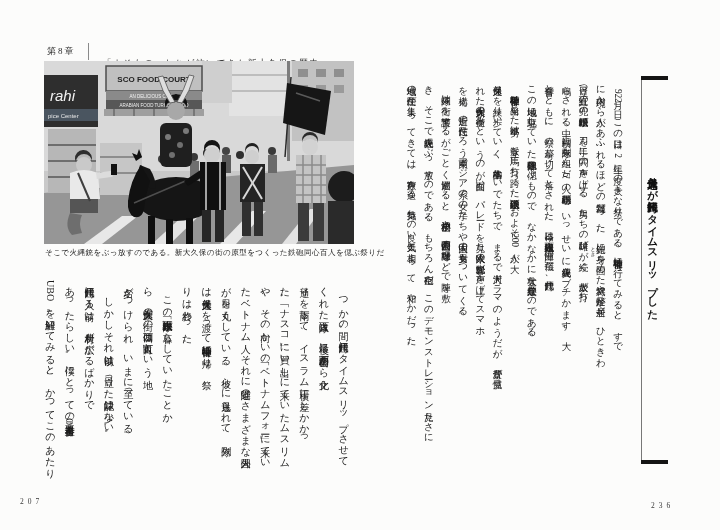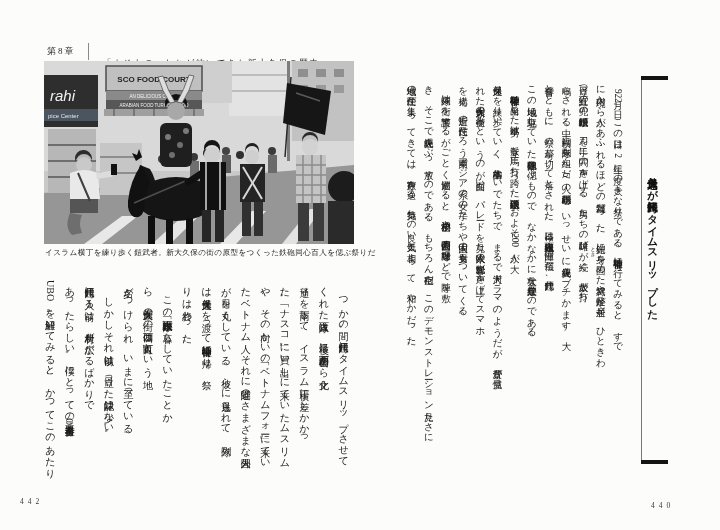--- a/index.html
+++ b/index.html
@@ -171,42 +171,42 @@
       <path d="M32,101 a8,8 0 0 1 16,0 l0,-4 a8,8 0 0 0 -17,1 z" fill="#2d2d2d"></path>
       <path d="M26,112 q14,-6 28,0 l2,26 -30,2 z" fill="#e9e9e9"></path>
       <rect x="26" y="138" width="28" height="14" fill="#555"></rect>
       <path d="M26,152 q-6,14 2,22 l10,-2 q-4,-10 0,-18 z" fill="#6e6e6e"></path>
       <rect x="52" y="112" width="16" height="6" fill="#dcdcdc" transform="rotate(-8 52 112)"></rect>
       <rect x="67" y="103" width="6" height="11" fill="#111"></rect>
       <line x1="34" y1="112" x2="46" y2="140" stroke="#3f3f3f" stroke-width="2"></line>
     </svg>
   </div>
 
-  <div class="caption">イスラム横丁を練り歩く鎧武者。新大久保の街の原型をつくった鉄砲同心百人を偲ぶ祭りだ</div>
+  <div class="caption">そこで火縄銃をぶっ放すのである。新大久保の街の原型をつくった鉄砲同心百人を偲ぶ祭りだ</div>
 
   <div class="vtext left-body">
     <div class="col indent">つかの間、江戸時代にタイムスリップさせて</div>
     <div class="col">くれた百人隊は、最後に西戸山公園から文化</div>
     <div class="col">通りを南下して、イスラム横丁に差しかかっ</div>
     <div class="col">た。「ナスコ」に買い出しに来ていたムスリム</div>
     <div class="col">や、その向かいの「ベトナムフォー」に来てい</div>
     <div class="col">たベトナム人、それに近隣のさまざまな外国人</div>
     <div class="col">が目を丸くしている。彼らに見送られて、隊列</div>
     <div class="col">は大久保通りを渡って皆中稲荷神社に帰り、祭</div>
     <div class="col">りは終わった。</div>
     <div class="col indent">この「鉄砲組百人隊」が暮らしていたことか</div>
     <div class="col">ら、新大久保の街の西側は「百人町」という地</div>
     <div class="col">名がつけられ、いまに至っている。</div>
     <div class="col indent">しかしそれ以前は、目立った記録は少ない。</div>
     <div class="col">江戸時代に入る前は、農村が広がるばかりで</div>
     <div class="col">あったらしい。僕にとっての重要参考書『OK</div>
     <div class="col">UBO』を紐解いてみると、かつてこのあたり</div>
   </div>
 
-  <div class="pagenum left">442</div>
+  <div class="pagenum left">207</div>
 
   <div class="vtext right-body">
     <div class="col indent">9月22日。この日は、2年に一度の大きな祭りである。皆中稲荷神社に行ってみると、すで</div>
     <div class="col">に境内から人があふれるほどの混雑だった。鎧兜に身を固めた武将や足軽が居並ぶ。ひときわ</div>
     <div class="col">目立つ真紅の兜の鉄砲組頭が、刀を手に閧の声を上げる。男たちの雄叫びが続く。太鼓が打ち</div>
     <div class="col">鳴らされる中、横一列に隊列を組んだ6人の鉄砲同心が、いっせいに火縄銃をブチかます。大</div>
     <div class="col">音響とともに、祭の幕が切って落とされた。今日は「鉄砲組百人隊　出陣の儀」だ。江戸時代、</div>
     <div class="col">この地域に駐屯していた鉄砲部隊を偲ぶもので、なかなかに壮大な江戸絵巻なのである。</div>
     <div class="col indent">皆中稲荷神社を出発した軍勢は、立派な馬に打ち跨った鉄砲組頭以下、およそ200人が大</div>
     <div class="col">久保通りを練り歩いていく。本格的ないでたちで、まるで大河ドラマのようだが、背景が見慣</div>
@@ -217,15 +217,15 @@
     <div class="col">地域の住民が集まってきては、歓声を送る。気持ちの良い天気と相まって、和やかだった。</div>
   </div>
 
   <div class="furigana">とき</div>
 
   <div class="headline-rule"></div>
   <div class="headline-bar top"></div>
   <div class="headline-bar bottom"></div>
   <div class="headline">大久保通りが江戸時代にタイムスリップした</div>
 
-  <div class="pagenum right">440</div>
+  <div class="pagenum right">236</div>
 
 </div>
 
 </body></html>

